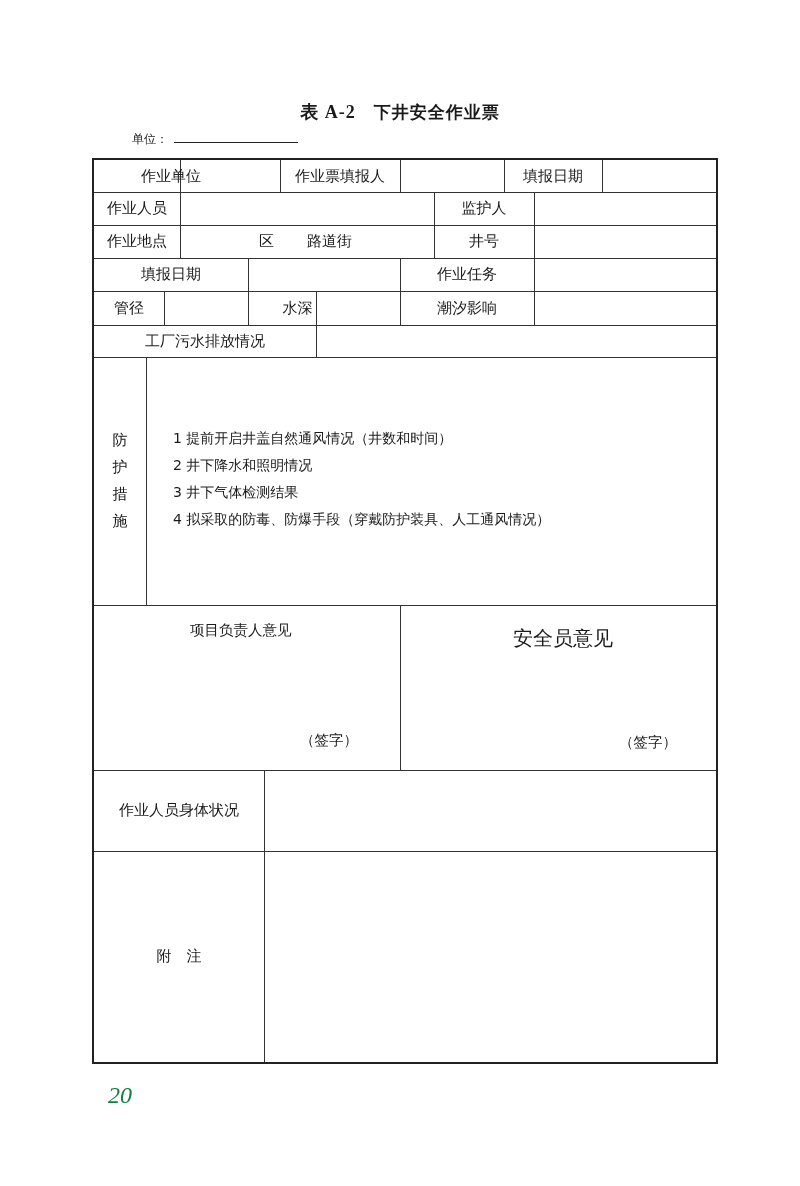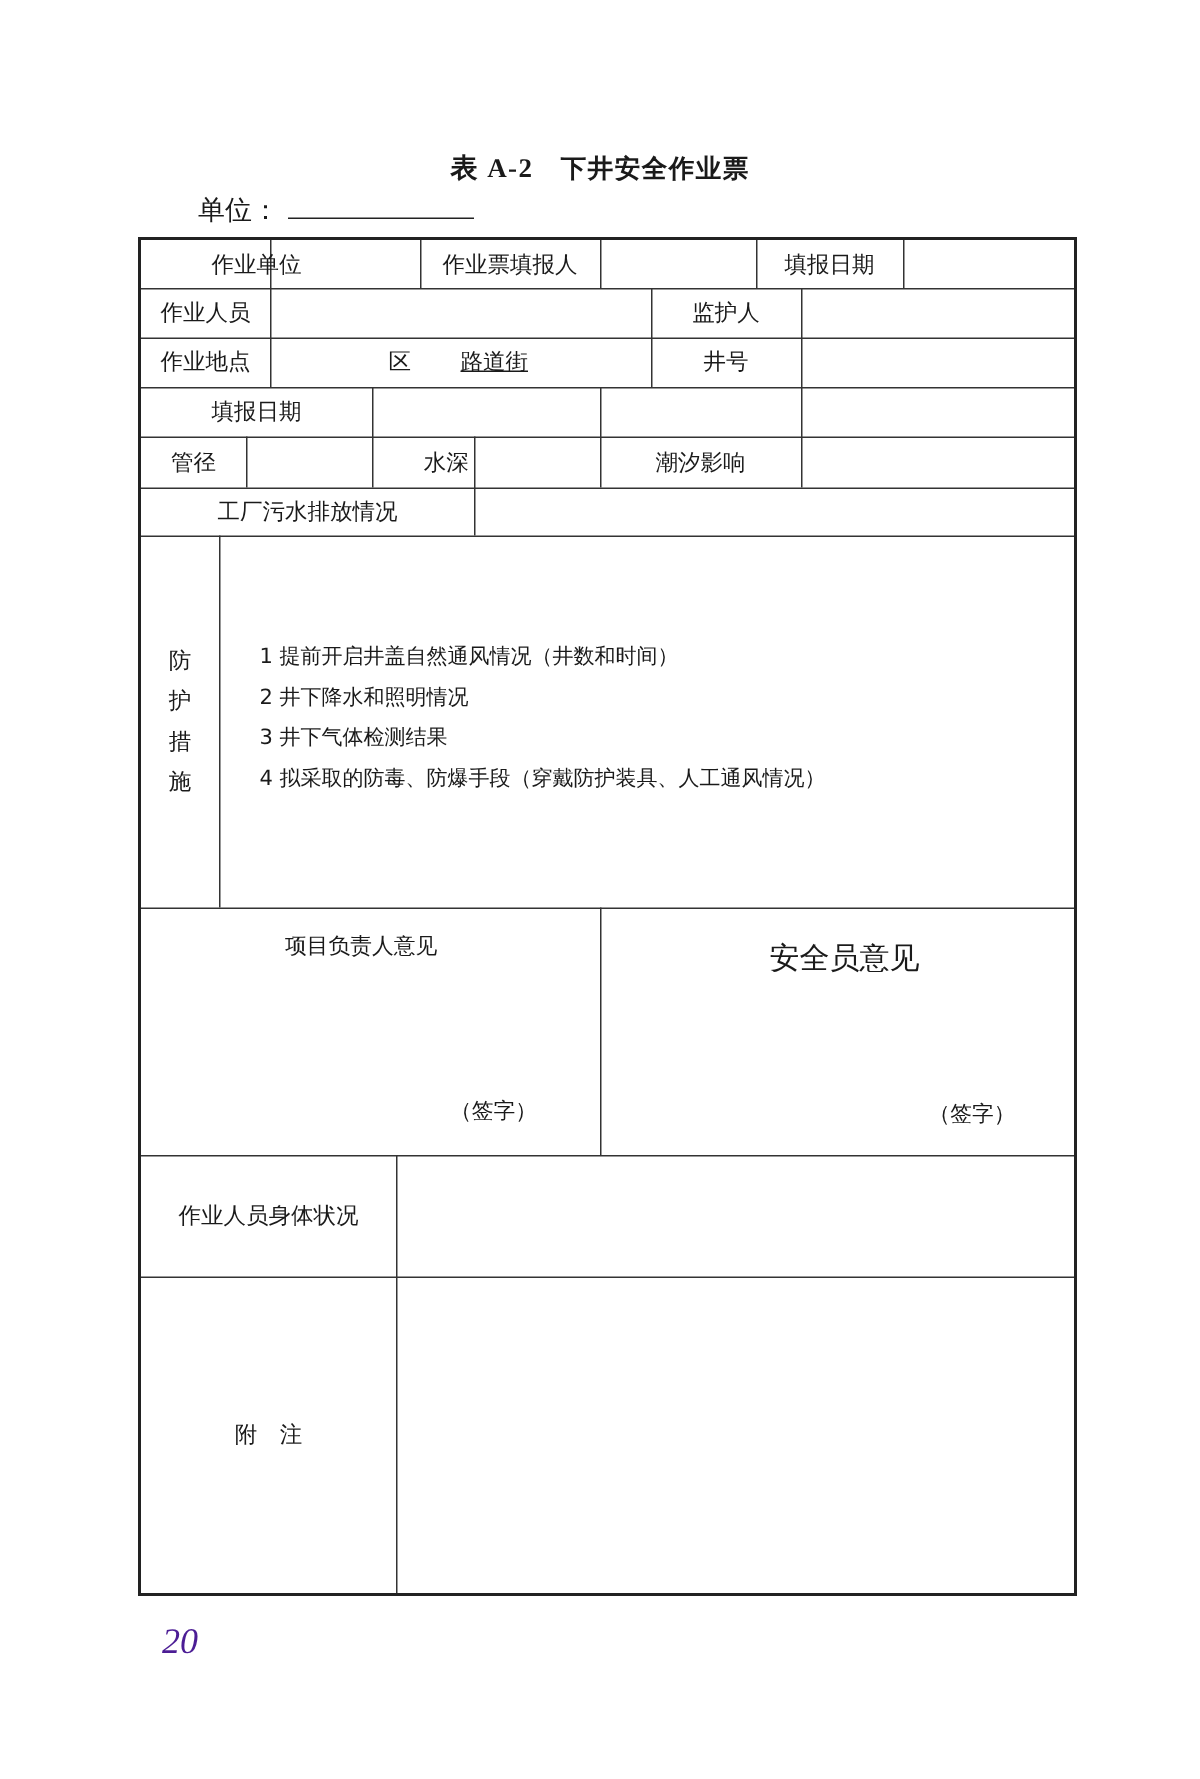--- a/index.html
+++ b/index.html
@@ -1,30 +1,30 @@
 <!DOCTYPE html>
 <html><head>
 <meta charset="utf-8">
 <style>
   html, body { margin:0; padding:0; background:#ffffff; }
   body { width:800px; height:1186px; position:relative; overflow:hidden;
          font-family:"DejaVu Sans", "Liberation Sans", sans-serif; color:#1a1a1a; }
   .title { position:absolute; top:100px; left:0; width:800px; text-align:center;
            font-size:17px; font-weight:bold; letter-spacing:1px; }
   .title .num { font-family:"Liberation Serif", serif; font-size:18px; margin-right:18px; }
-  .unit { position:absolute; top:128px; left:132px; font-size:18px; }
+  .unit { position:absolute; top:128px; left:132px; font-size:12px; }
   .unit-line { display:inline-block; width:124px; border-bottom:1px solid #222; margin-left:6px; height:14px; vertical-align:baseline; }
   .tbl { position:absolute; left:92px; top:158px; width:626px; height:906px; border:2px solid #222; box-sizing:border-box; }
   .cell { position:absolute; box-sizing:border-box; font-size:15px; display:flex; align-items:center; }
   .hl { position:absolute; height:0; border-top:1px solid #333; }
   .vl { position:absolute; width:0; border-left:1px solid #333; }
   .center { justify-content:center; }
   .vtext { flex-direction:column; justify-content:center; align-items:center; line-height:27px; }
   .items { position:absolute; left:80px; top:72px; font-size:14px; line-height:27px; }
-  .page-num { position:absolute; left:108px; top:1082px; font-family:"Liberation Serif", serif; font-style:italic; font-size:24px; color:#4c1d95; }
+  .page-num { position:absolute; left:108px; top:1082px; font-family:"Liberation Serif", serif; font-style:italic; font-size:24px; color:#15803d; }
 </style>
 </head>
 <body>
 
 <div class="title">
   <span class="num">表 A-2</span><span>下井安全作业票</span>
 </div>
 
 <div class="unit">
   <span>单位：</span><span class="unit-line"></span>
@@ -71,27 +71,28 @@
   <div class="cell" style="left:509px;top:0;width:113px;height:32px;"></div>
 
   <div class="cell center" style="left:0;top:32px;width:86px;height:33px;">作业人员</div>
   <div class="cell" style="left:87px;top:32px;width:253px;height:33px;"></div>
   <div class="cell center" style="left:340px;top:32px;width:100px;height:33px;">监护人</div>
   <div class="cell" style="left:441px;top:32px;width:181px;height:33px;"></div>
 
   <div class="cell center" style="left:0;top:65px;width:86px;height:33px;">作业地点</div>
   <div class="cell" style="left:87px;top:65px;width:253px;height:33px;">
     <span style="position:absolute;left:78px;">区</span>
-    <span style="position:absolute;left:126px;text-decoration:underline;">路道街</span>
+    <span style="position:absolute;left:126px;">路道街</span>
   </div>
   <div class="cell center" style="left:340px;top:65px;width:100px;height:33px;">井号</div>
   <div class="cell" style="left:441px;top:65px;width:181px;height:33px;"></div>
 
   <div class="cell center" style="left:0;top:98px;width:154px;height:33px;">填报日期</div>
   <div class="cell" style="left:155px;top:98px;width:151px;height:33px;"></div>
+  <div class="cell center" style="left:306px;top:98px;width:134px;height:33px;">作业任务</div>
   <div class="cell" style="left:441px;top:98px;width:181px;height:33px;"></div>
 
   <div class="cell center" style="left:0;top:131px;width:70px;height:34px;">管径</div>
   <div class="cell" style="left:71px;top:131px;width:83px;height:34px;"></div>
   <div class="cell center" style="left:154px;top:131px;width:68px;height:34px;padding-left:31px;">水深</div>
   <div class="cell" style="left:223px;top:131px;width:83px;height:34px;"></div>
   <div class="cell center" style="left:306px;top:131px;width:134px;height:34px;">潮汐影响</div>
   <div class="cell" style="left:441px;top:131px;width:181px;height:34px;"></div>
 
   <div class="cell center" style="left:0;top:165px;width:222px;height:32px;">工厂污水排放情况</div>

